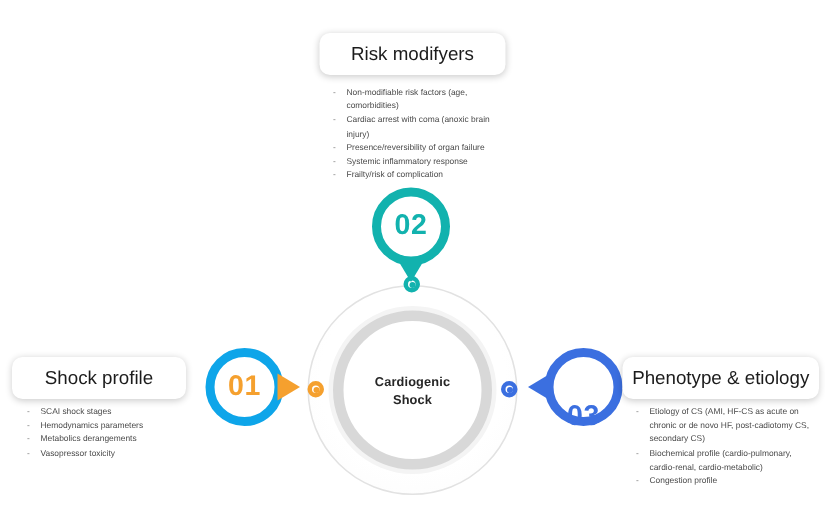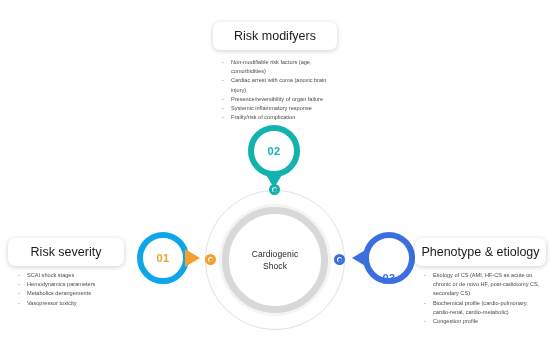--- a/index.html
+++ b/index.html
@@ -28,21 +28,21 @@
     box-shadow:0 0 0 3px #f4f4f4;
   }
   .hub{
     position:absolute;left:237px;top:222px;width:76px;height:76px;
     border-radius:50%;
     background:#ffffff;
     display:flex;align-items:center;justify-content:center;
     text-align:center;
   }
   .hub-label{
-    font-size:8.5px;font-weight:normal;line-height:1.45;color:#262626;
+    font-size:8.5px;font-weight:bold;line-height:1.45;color:#262626;
     letter-spacing:.1px;
   }
 
   
   .node-dot{
     position:absolute;width:11px;height:11px;border-radius:50%;
     background:#ffffff;box-sizing:border-box;
   }
   .node-dot::after{
     content:"";position:absolute;left:50%;top:50%;
@@ -55,21 +55,21 @@
   #dot-01::after{background:#f5a02e;}
   #dot-03{left:334px;top:254px;border:3px solid #3b6fe0;}
   #dot-03::after{background:#3b6fe0;}
 
   
   .badge{
     position:absolute;width:52px;height:52px;border-radius:50%;
     background:#ffffff;box-sizing:border-box;
     display:flex;align-items:center;justify-content:center;
   }
-  .badge-num{font-size:11px;font-weight:bold;letter-spacing:.5px;}
+  .badge-num{font-size:19px;font-weight:bold;letter-spacing:.5px;}
   .badge .tail{position:absolute;width:0;height:0;}
 
   #badge-02{left:248px;top:125px;border:6px solid #12b2ae;}
   #badge-02 .badge-num{color:#12b2ae;}
   #badge-02 .tail{
     bottom:-17px;left:50%;transform:translateX(-50%);
     border-left:9px solid transparent;border-right:9px solid transparent;
     border-top:15px solid #12b2ae;
   }
   #badge-01{left:137px;top:232px;border:6px solid #0ea5e9;}
@@ -153,21 +153,21 @@
   </div>
   <ul class="bullets" id="list-top">
     <li>Non-modifiable risk factors (age, comorbidities)</li>
     <li>Cardiac arrest with coma (anoxic brain injury)</li>
     <li>Presence/reversibility of organ failure</li>
     <li>Systemic inflammatory response</li>
     <li>Frailty/risk of complication</li>
   </ul>
 
   <div class="card" id="card-left">
-    <span class="card-title">Risk severity</span>
+    <span class="card-title">Shock profile</span>
   </div>
   <ul class="bullets" id="list-left">
     <li>SCAI shock stages</li>
     <li>Hemodynamics parameters</li>
     <li>Metabolics derangements</li>
     <li>Vasopressor toxicity</li>
   </ul>
 
   <div class="card" id="card-right">
     <span class="card-title">Phenotype &amp; etiology</span>

